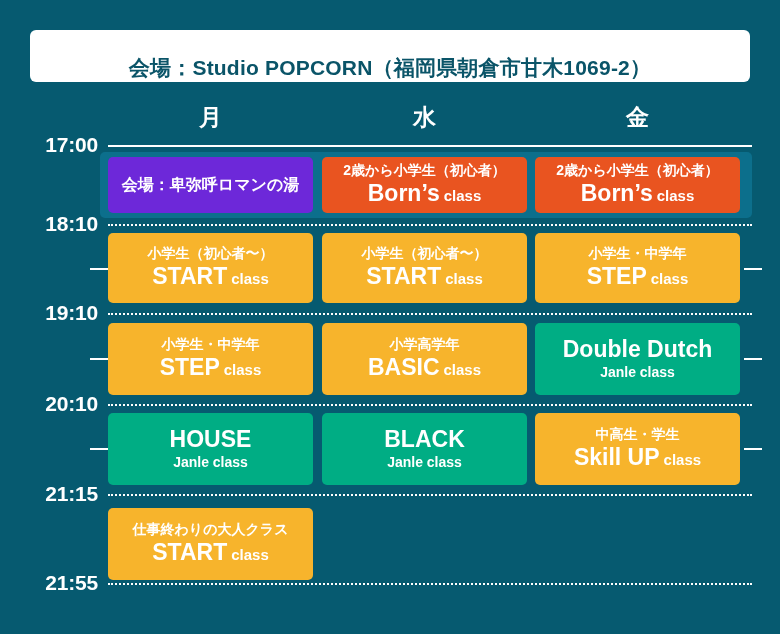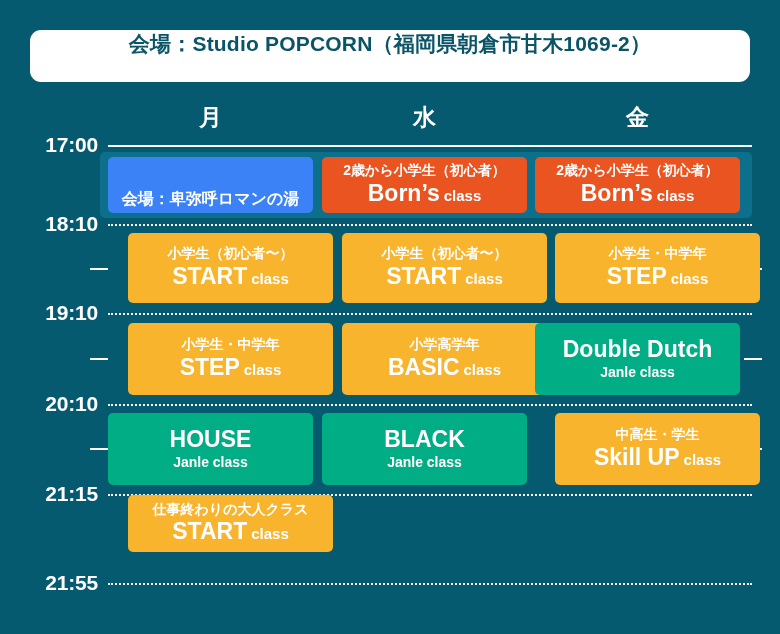--- a/index.html
+++ b/index.html
@@ -16,23 +16,23 @@
   }
 
   
   .venue-bar {
     position: absolute;
     left: 30px;
     top: 30px;
     width: 720px;
     height: 52px;
     background: #ffffff;
-    border-radius: 11px;
+    border-radius: 6px;
     display: flex;
-    align-items: flex-start;
+    align-items: flex-end;
     justify-content: center;
   }
   .venue-bar .venue-text {
     color: #0a5468;
     font-size: 21px;
     font-weight: bold;
     letter-spacing: 0.2px;
     white-space: nowrap;
   }
 
@@ -123,24 +123,24 @@
     justify-content: center;
     box-sizing: border-box;
     color: #ffffff;
     text-align: center;
     padding: 4px 6px;
   }
   .cell.c0 { left: 108px; }
   .cell.c1 { left: 322px; }
   .cell.c2 { left: 535px; }
 
-  .cell.yellow { background: #F7B42C; margin-left: 20px; }
+  .cell.yellow { background: #F7B42C; }
   .cell.green  { background: #00AD84; }
   .cell.orange { background: #E95420; }
-  .cell.teal   { background: #3b82f6; justify-content: flex-end; }
+  .cell.teal   { background: #6d28d9; }
 
   .sub {
     font-size: 14px;
     font-weight: bold;
     line-height: 1.25;
     white-space: nowrap;
   }
   .main {
     font-size: 23px;
     font-weight: bold;
@@ -272,21 +272,21 @@
     <div class="sub">Janle class</div>
   </div>
   <div class="cell yellow c2" style="top:413px; height:72px">
     <div class="sub">中高生・学生</div>
     <div class="main">
       <span>Skill UP</span>
       <span class="suffix">class</span>
     </div>
   </div>
 
-  <div class="cell yellow c0" style="top:495px; height:57px">
+  <div class="cell yellow c0" style="top:508px; height:72px">
     <div class="sub">仕事終わりの大人クラス</div>
     <div class="main">
       <span>START</span>
       <span class="suffix">class</span>
     </div>
   </div>
 
 </div>
 
 </body></html>

